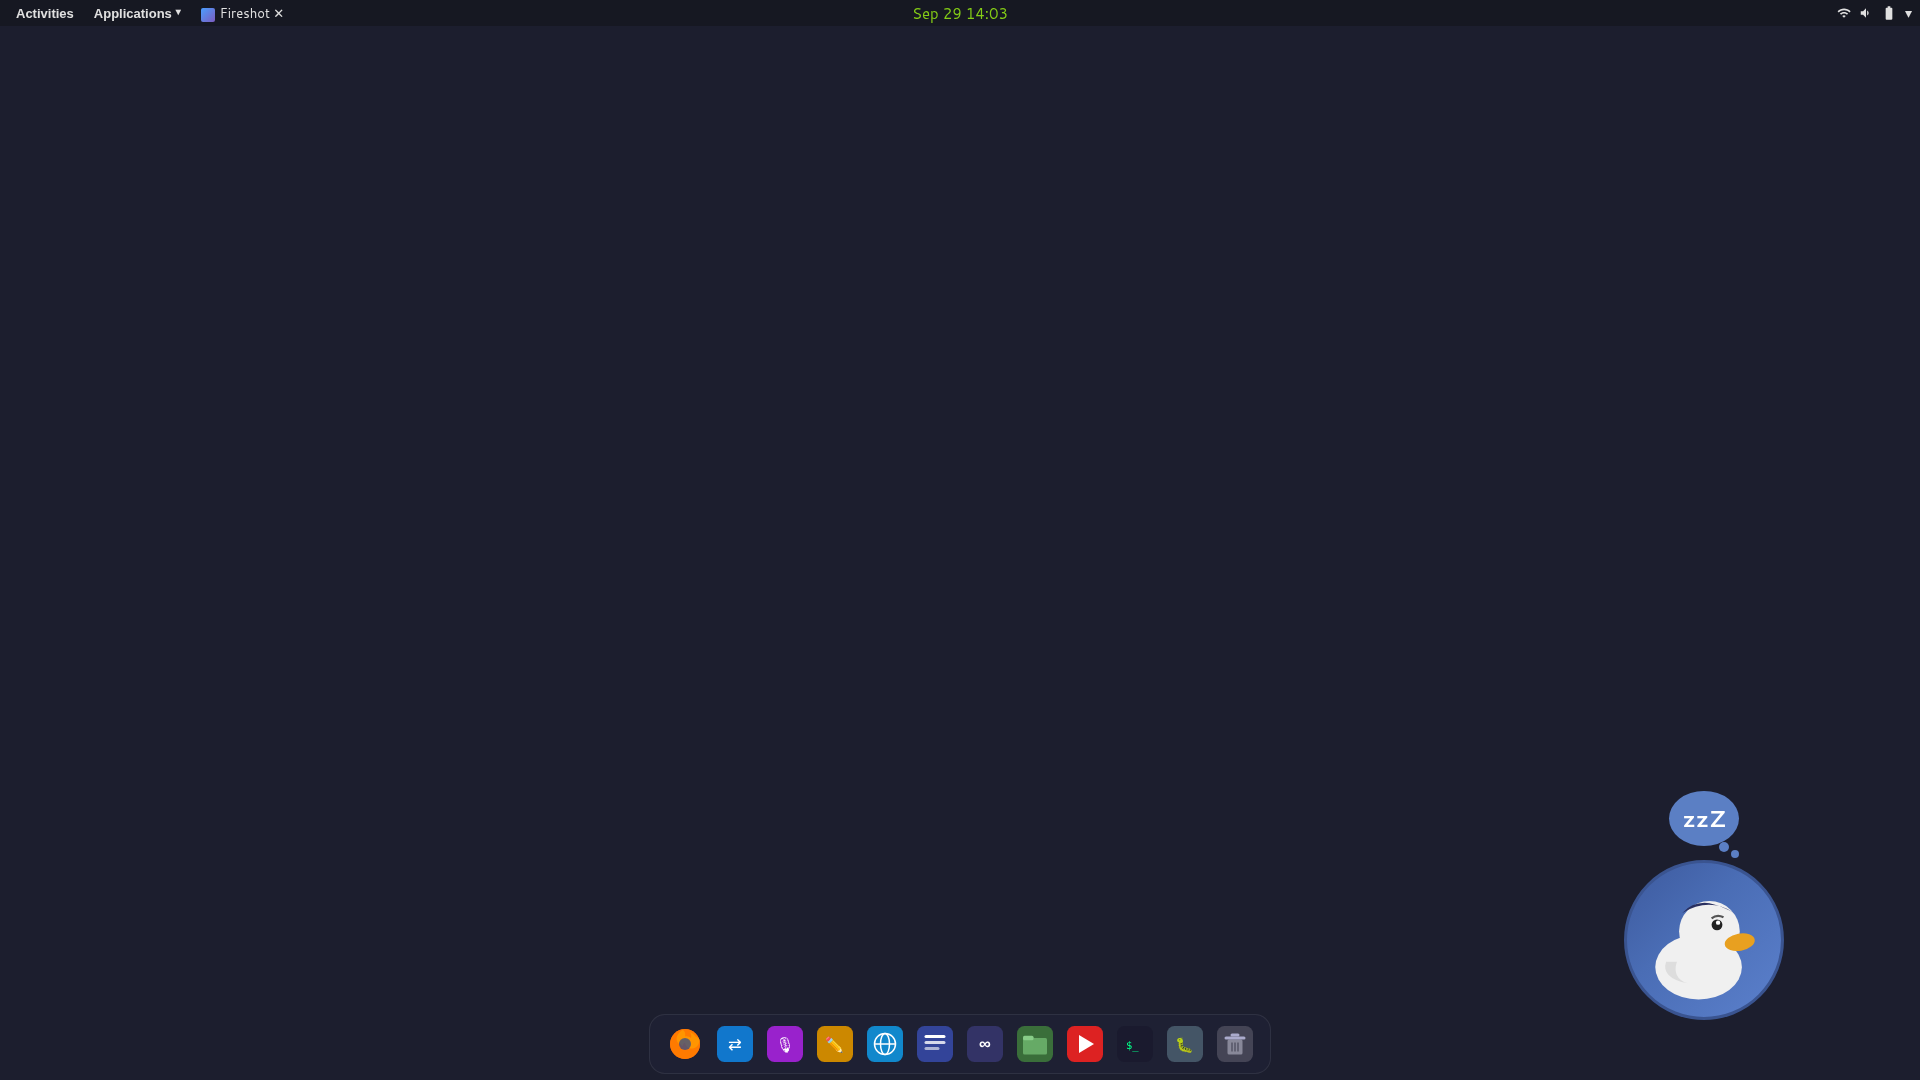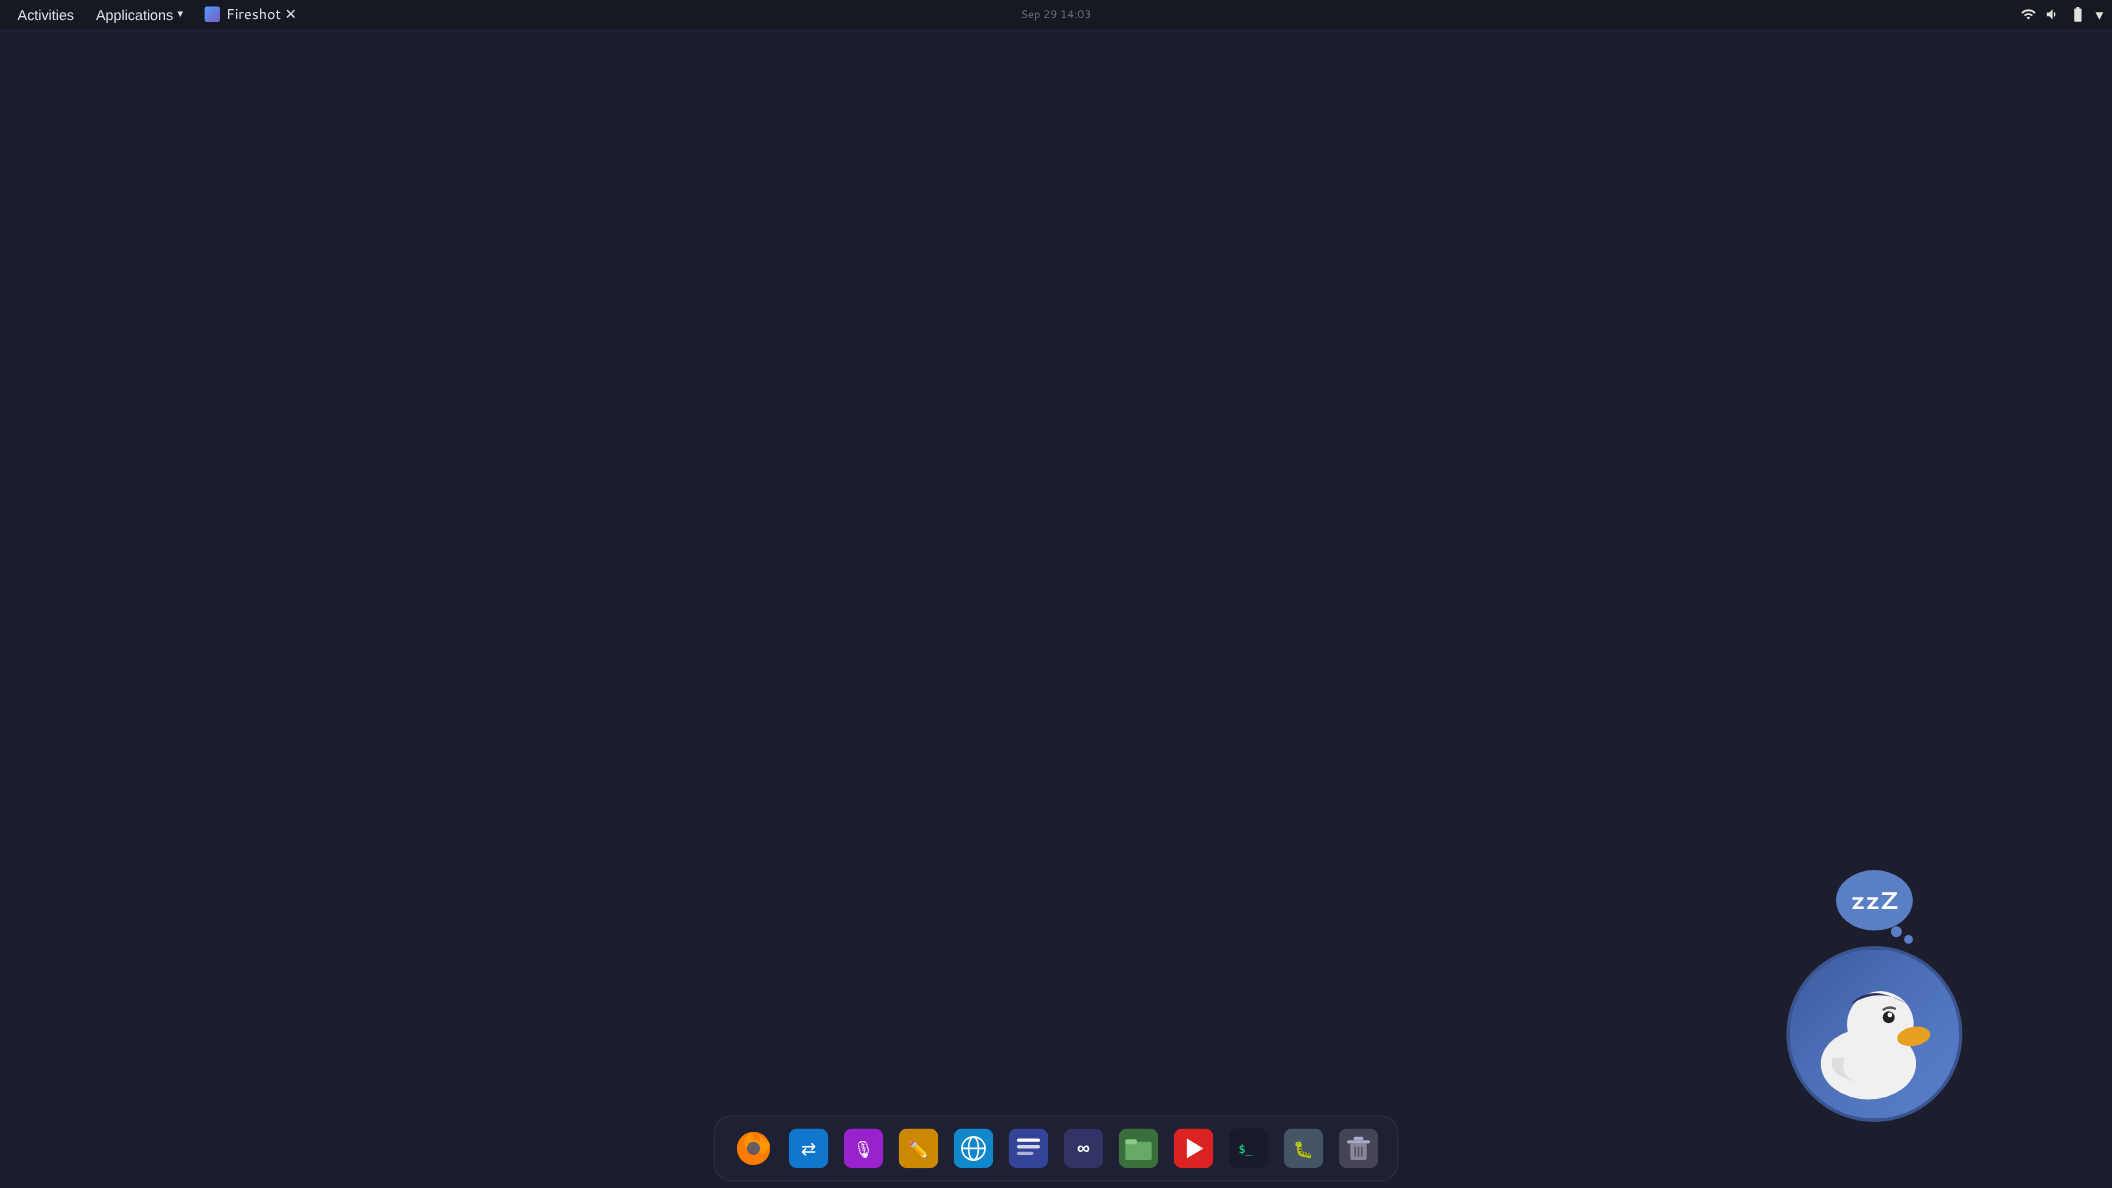--- a/index.html
+++ b/index.html
@@ -40,40 +40,41 @@
       padding: 2px 8px;
       border-radius: 4px;
       cursor: pointer;
       color: #e0e0e0;
       font-size: 13px;
       background: transparent;
       border: none;
       display: flex;
       align-items: flex-start;
       gap: 3px;
+      font-weight: bold;
     }
 
     .topbar-center {
       position: absolute;
       left: 50%;
       transform: translateX(-50%);
-      color: #737373;
-      font-size: 10px;
+      color: #84cc16;
+      font-size: 15px;
     }
 
     .topbar-right {
       display: flex;
       align-items: center;
       gap: 8px;
     }
 
     
     .active-app {
       display: flex;
-      align-items: center;
+      align-items: flex-end;
       gap: 5px;
       padding: 2px 8px;
       color: #e0e0e0;
       font-size: 13px;
     }
 
     .active-app-icon {
       width: 14px;
       height: 14px;
       background: linear-gradient(135deg, #4a9eff, #7c5cbf);

